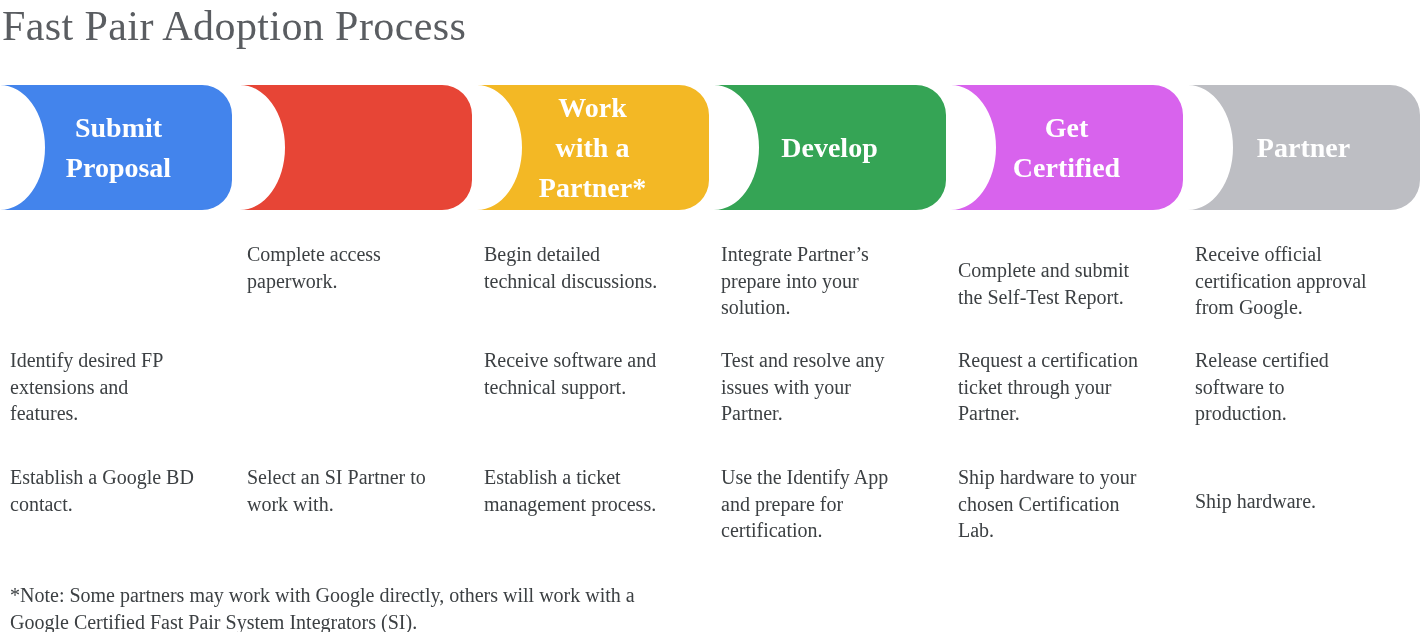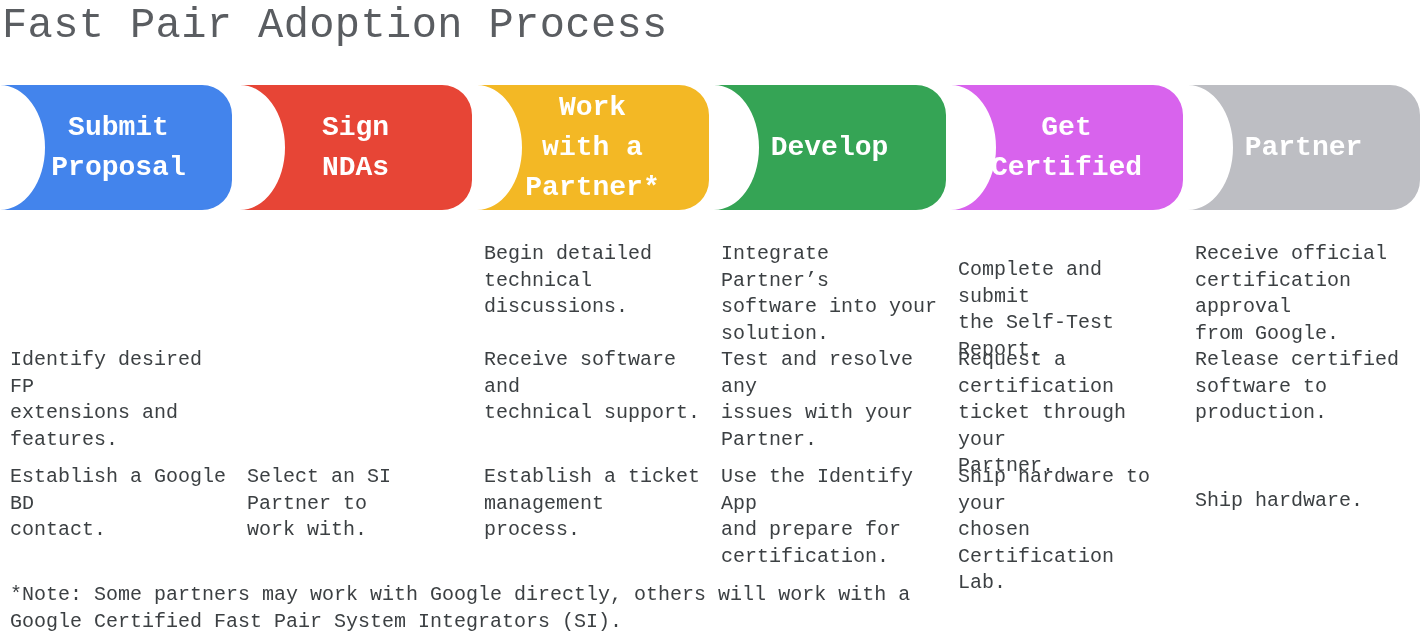--- a/index.html
+++ b/index.html
@@ -6,21 +6,21 @@
     margin: 0;
     padding: 0;
     background: #ffffff;
   }
   .canvas {
     position: relative;
     width: 1423px;
     height: 632px;
     background: #ffffff;
     overflow: hidden;
-    font-family: Liberation Mono, monospace;
+    font-family: Liberation Serif, serif;
   }
   .page-title {
     position: absolute;
     left: 2px;
     top: 0px;
     font-size: 42px;
     line-height: 52px;
     font-weight: 400;
     letter-spacing: 0.4px;
     color: #5A5D61;
@@ -85,36 +85,36 @@
 
   <div class="footnote">*Note: Some partners may work with Google directly, others will work with a
 Google Certified Fast Pair System Integrators (SI).</div>
 <div class="step-label" style="left: 0px; color: rgb(255, 255, 255);">Submit
 Proposal</div>
     <div class="detail" style="left: 10px; top: 347px;">Identify desired FP
 extensions and
 features.</div>
     <div class="detail" style="left: 10px; top: 464px;">Establish a Google BD
 contact.</div>
-    <div class="step-label" style="left: 237px; color: rgb(255, 255, 255);">Sign
-NDAs</div>
+    <div class="detail" style="left: 247px; top: 241px;">Complete access
+paperwork.</div>
     <div class="detail" style="left: 247px; top: 464px;">Select an SI Partner to
 work with.</div>
     <div class="step-label" style="left: 474px; color: rgb(255, 255, 255);">Work
 with a
 Partner*</div>
     <div class="detail" style="left: 484px; top: 241px;">Begin detailed
 technical discussions.</div>
     <div class="detail" style="left: 484px; top: 347px;">Receive software and
 technical support.</div>
     <div class="detail" style="left: 484px; top: 464px;">Establish a ticket
 management process.</div>
     <div class="step-label" style="left: 711px; color: rgb(255, 255, 255);">Develop</div>
     <div class="detail" style="left: 721px; top: 241px;">Integrate Partner’s
-software into your
+prepare into your
 solution.</div>
     <div class="detail" style="left: 721px; top: 347px;">Test and resolve any
 issues with your
 Partner.</div>
     <div class="detail" style="left: 721px; top: 464px;">Use the Identify App
 and prepare for
 certification.</div>
     <div class="step-label" style="left: 948px; color: rgb(255, 255, 255);">Get
 Certified</div>
     <div class="detail" style="left: 958px; top: 241px; margin-top: 16px;">Complete and submit

